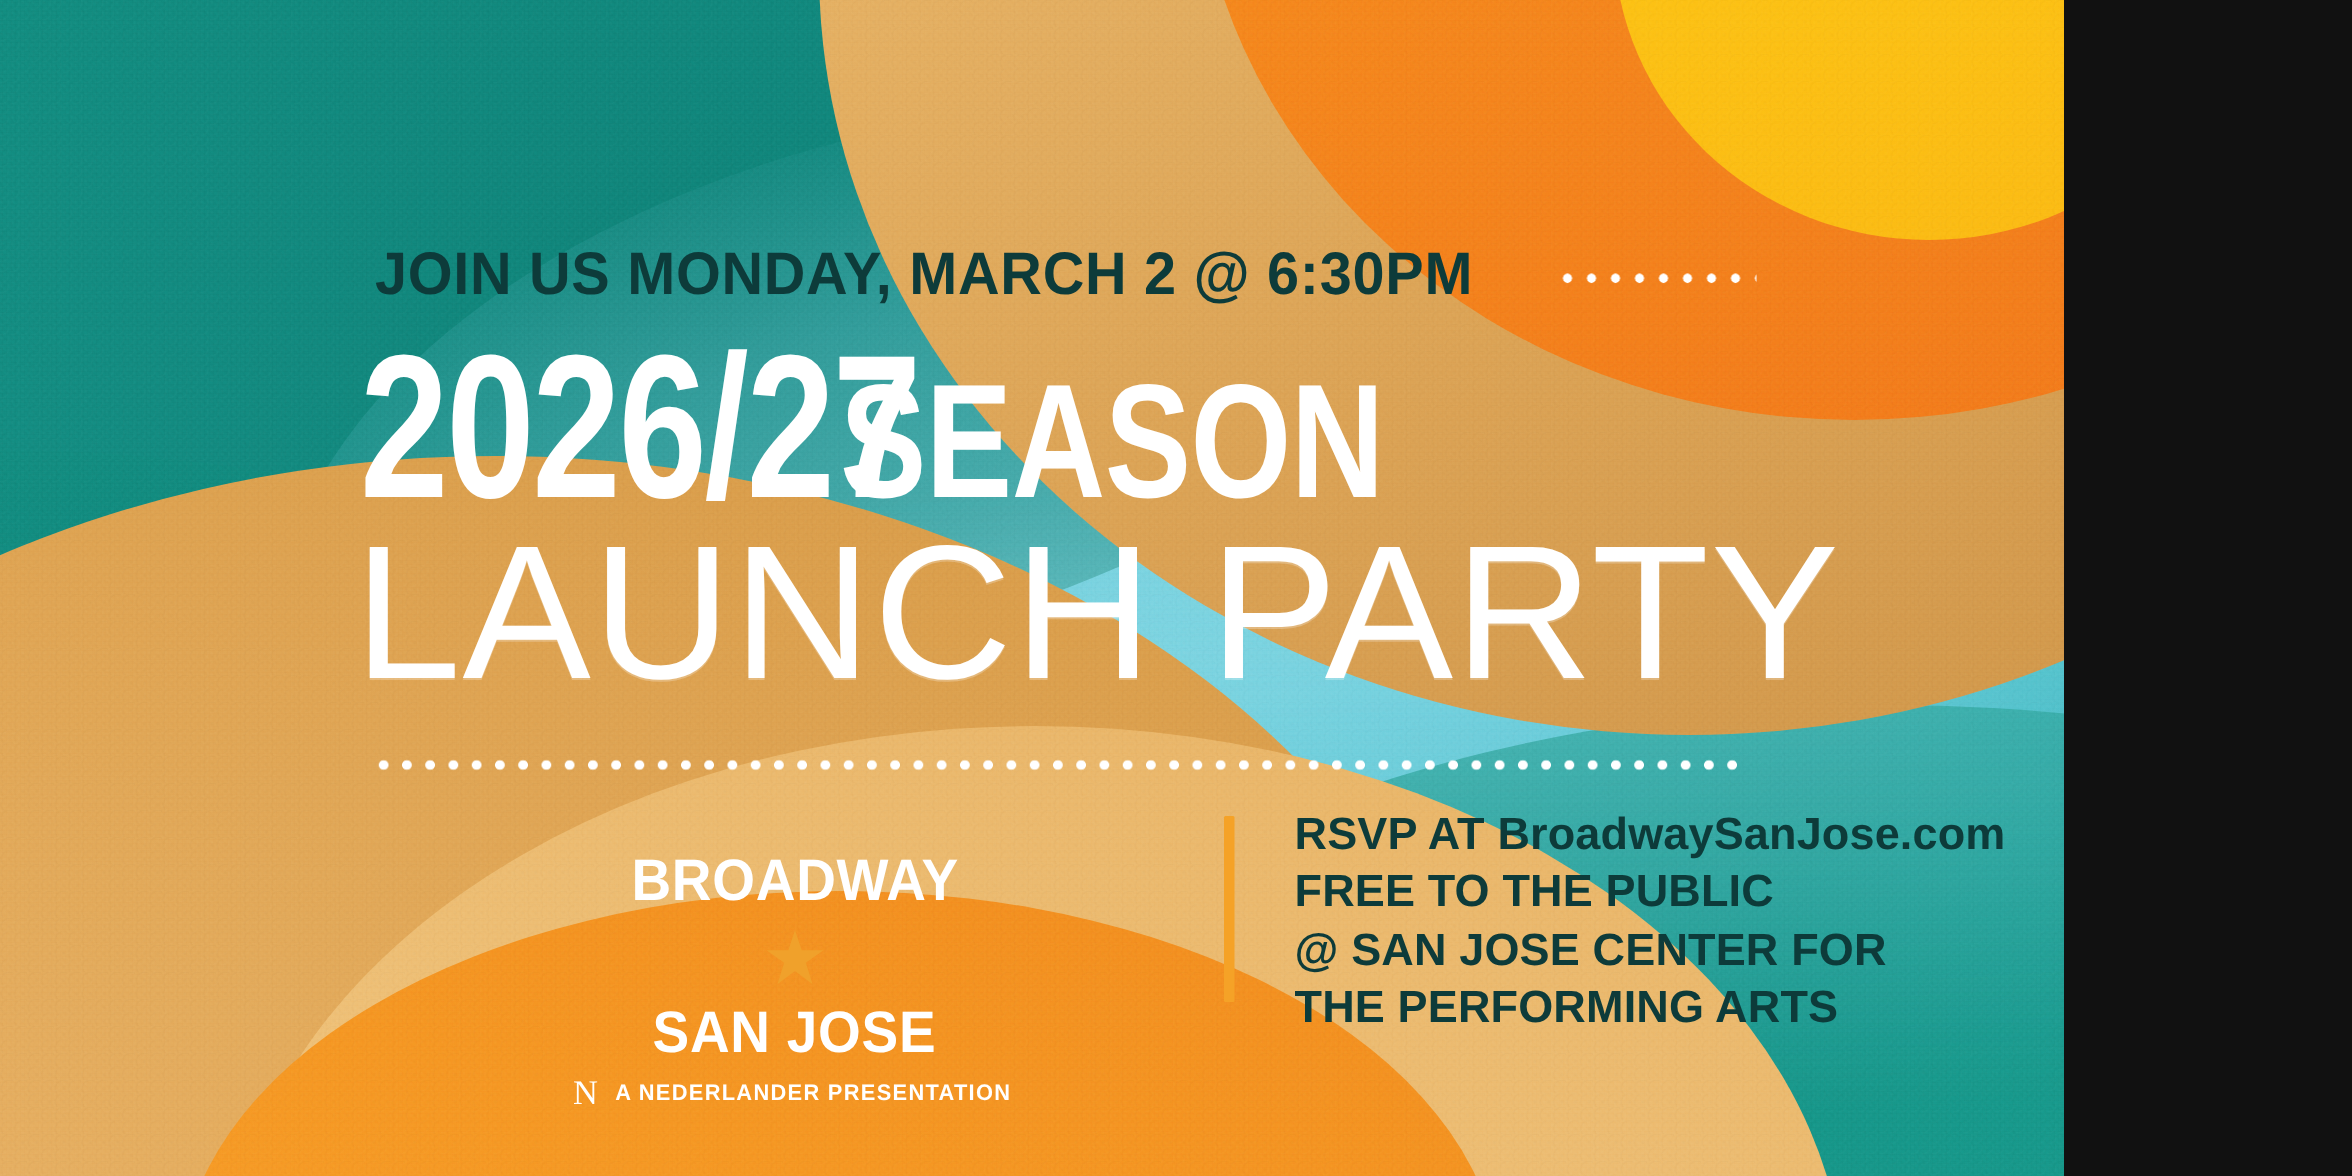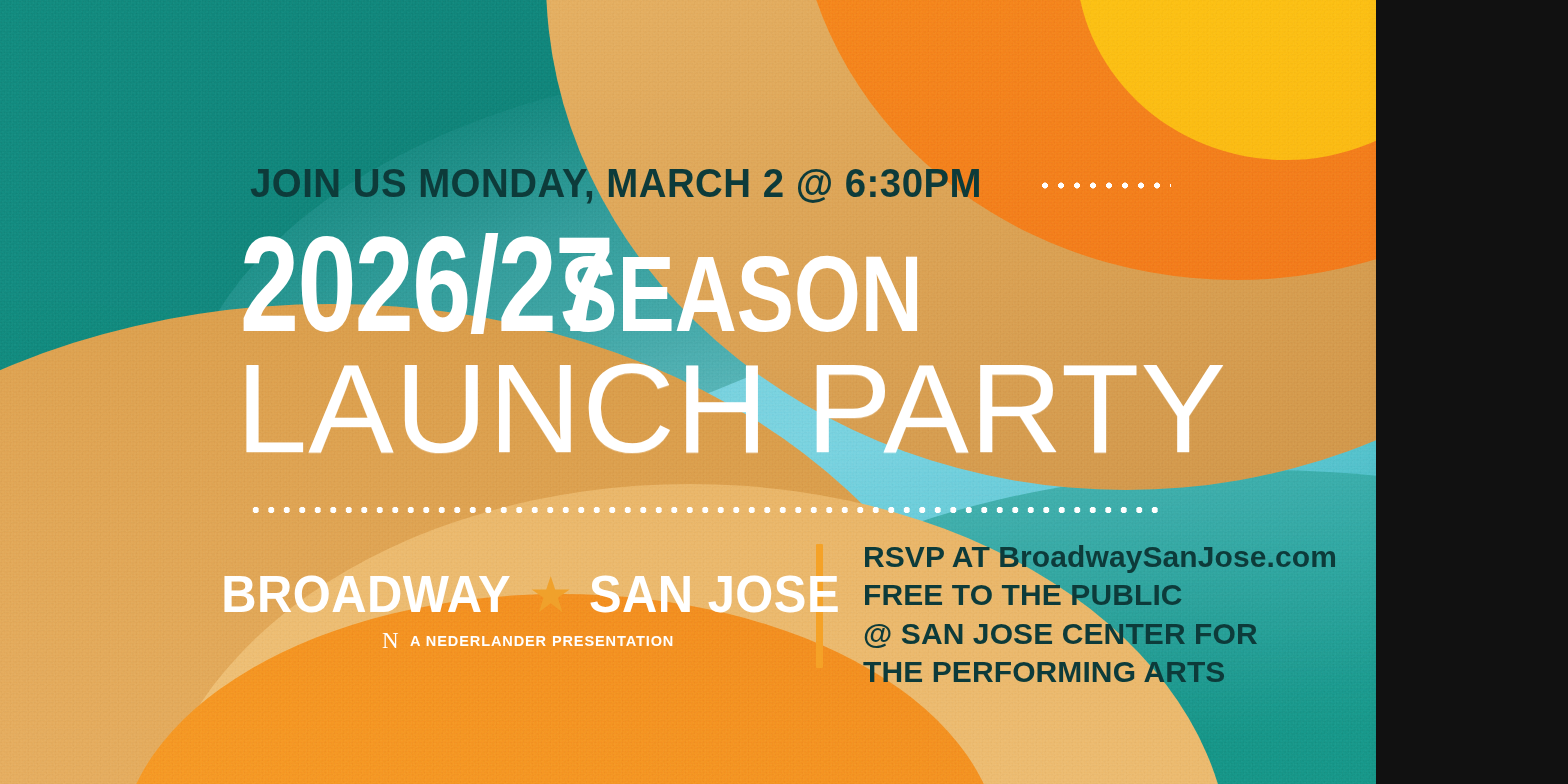--- a/index.html
+++ b/index.html
@@ -236,25 +236,26 @@
     width: 560px;
     padding-top: 32px;
     flex: 0 0 auto;
   }
   .logo-main {
     display: flex;
     align-items: center;
     justify-content: center;
     gap: 11px;
     color: #FFFFFF;
-    font-size: 52px;
+    font-size: 39px;
     font-weight: 700;
     letter-spacing: 0.5px;
     line-height: 1;
     white-space: nowrap;
+    flex-direction: column;
   }
   .logo-word { transform: scaleX(0.94); }
   .star-icon {
     display: inline-block;
     width: 38px;
     height: 38px;
     background: #F0A12B;
     clip-path: polygon(50% 0%, 61.8% 35.5%, 100% 35.5%, 69% 57.3%, 80.9% 95.1%, 50% 72%, 19.1% 95.1%, 31% 57.3%, 0% 35.5%, 38.2% 35.5%);
     flex: 0 0 auto;
     margin-top: 2px;

